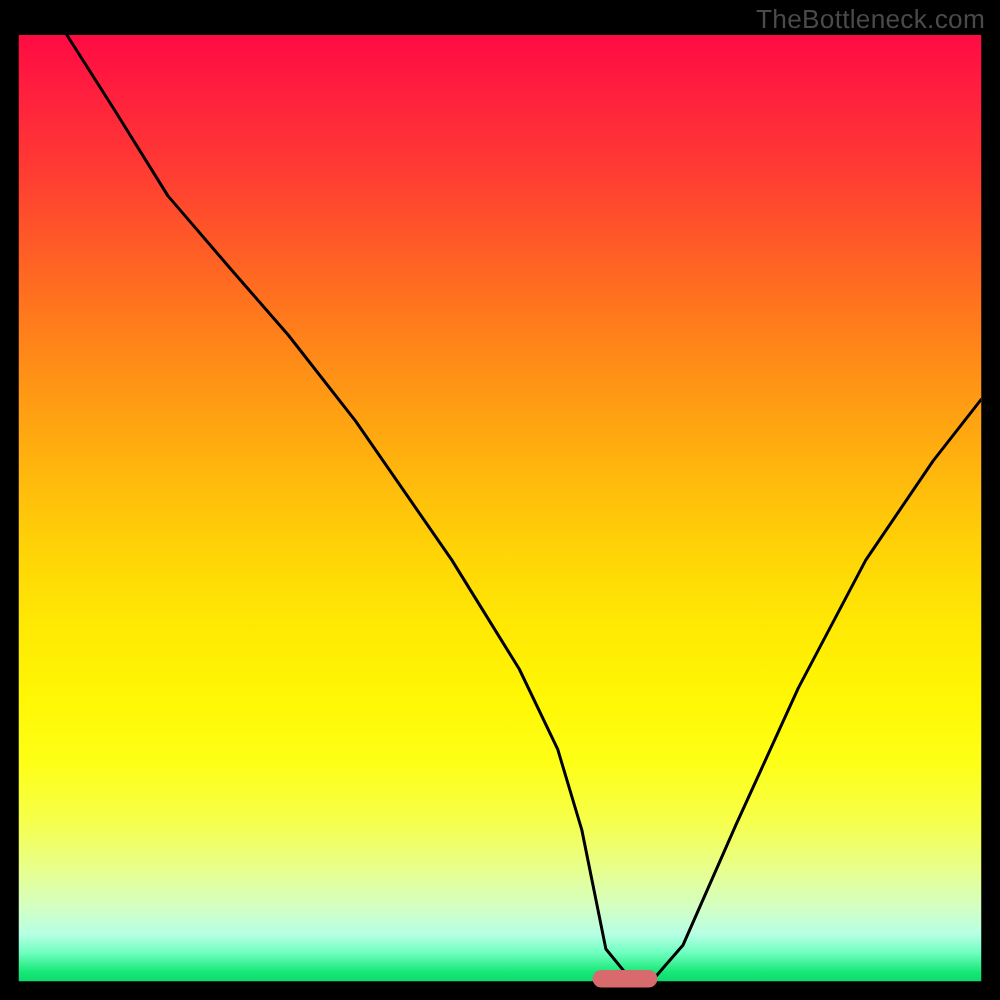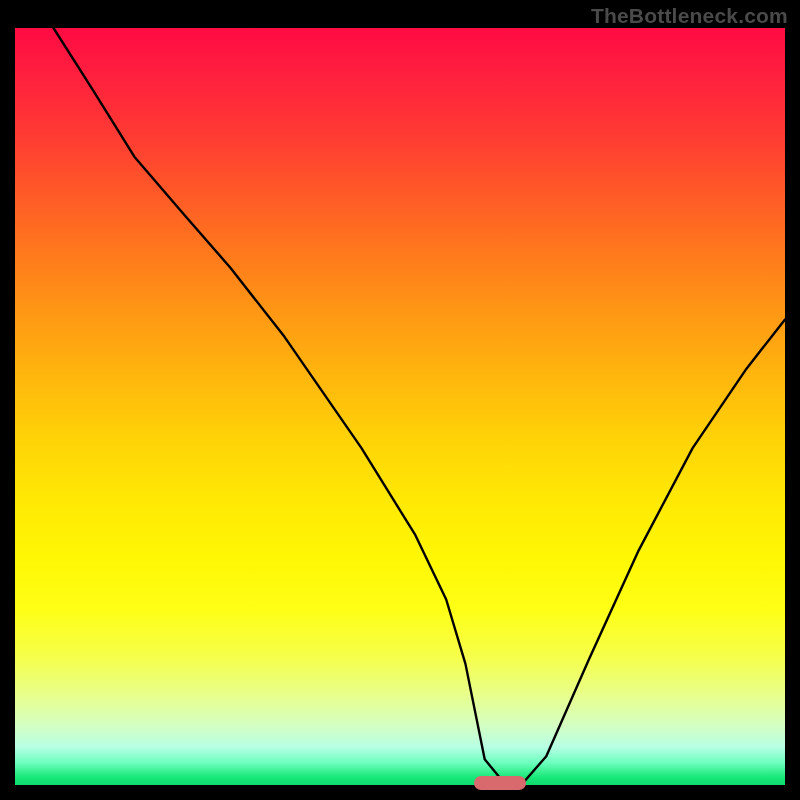--- a/index.html
+++ b/index.html
@@ -16,21 +16,21 @@
     width: 800px;
     height: 800px;
     background: #000;
   }
   .watermark {
     position: absolute;
     top: 4px;
     right: 12px;
     color: #4a4a4a;
     font-size: 21px;
-    font-weight: 700;
+    font-weight: 400;
     letter-spacing: 0.2px;
     user-select: none;
   }
   .plot-frame {
     position: absolute;
     left: 15px;
     top: 28px;
     width: 770px;
     height: 757px;
     background: #000;

